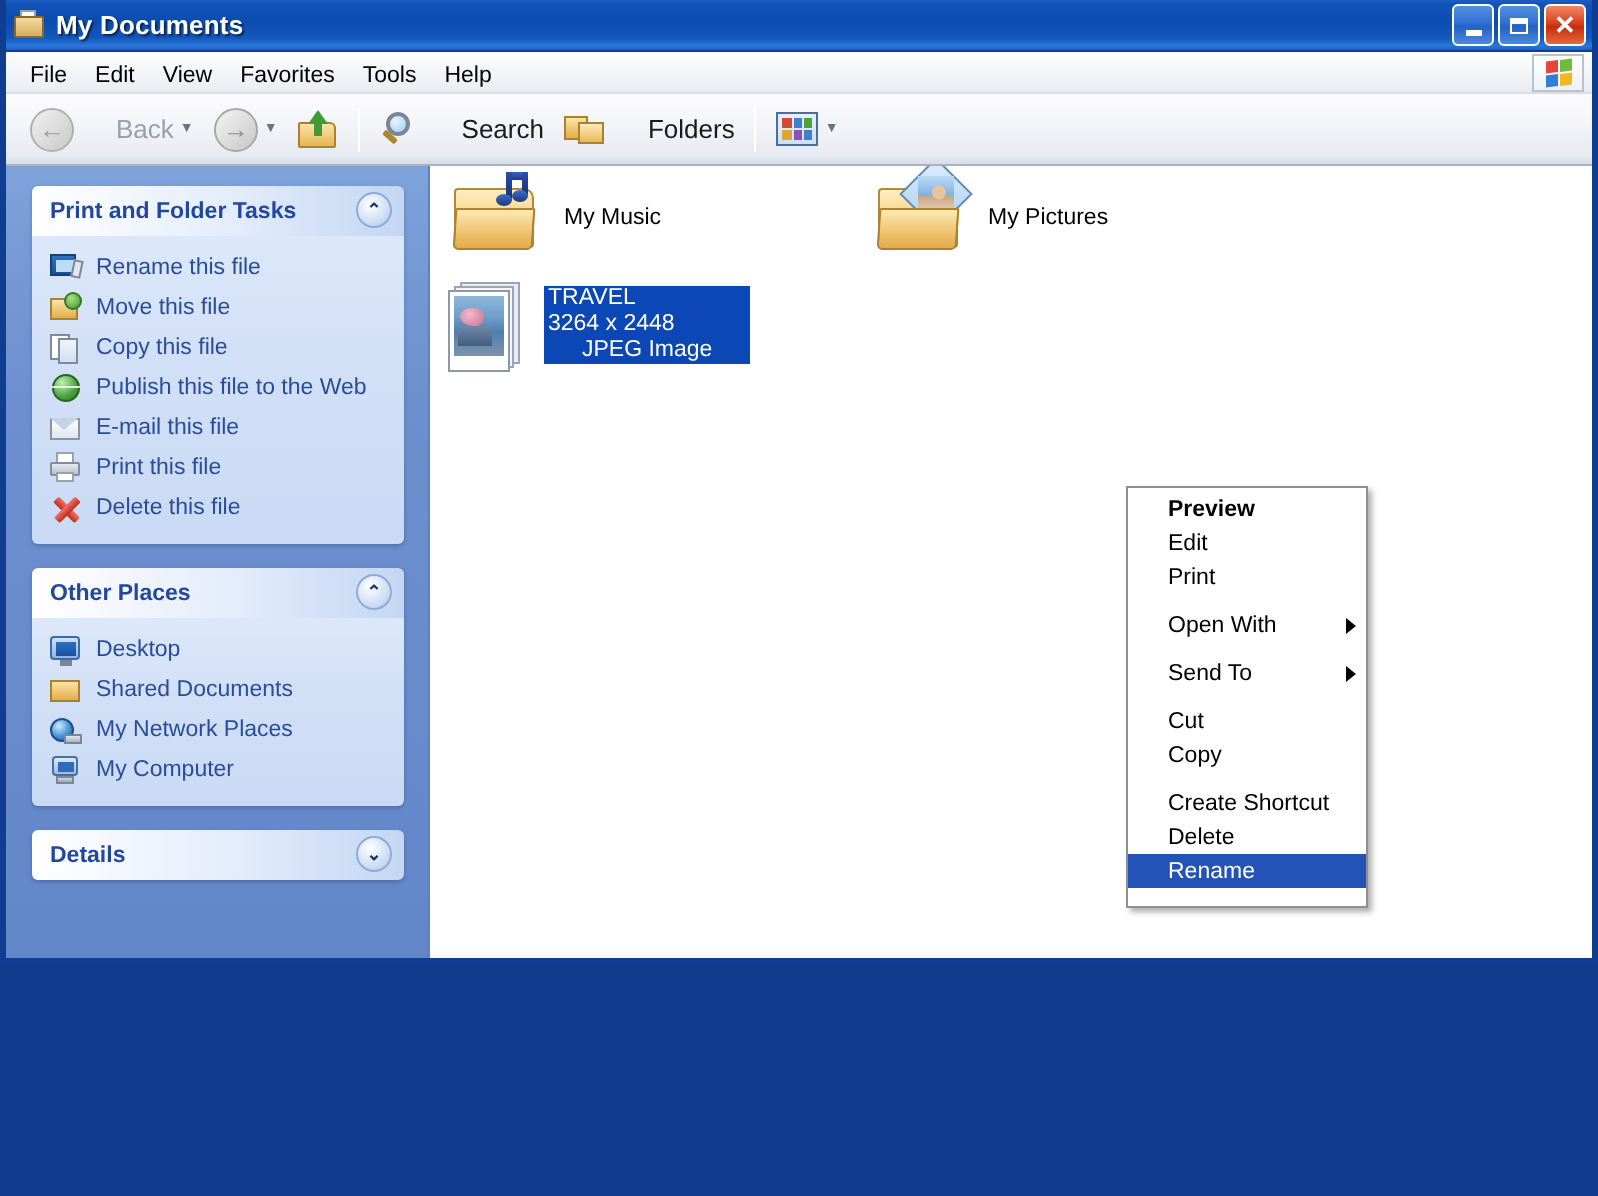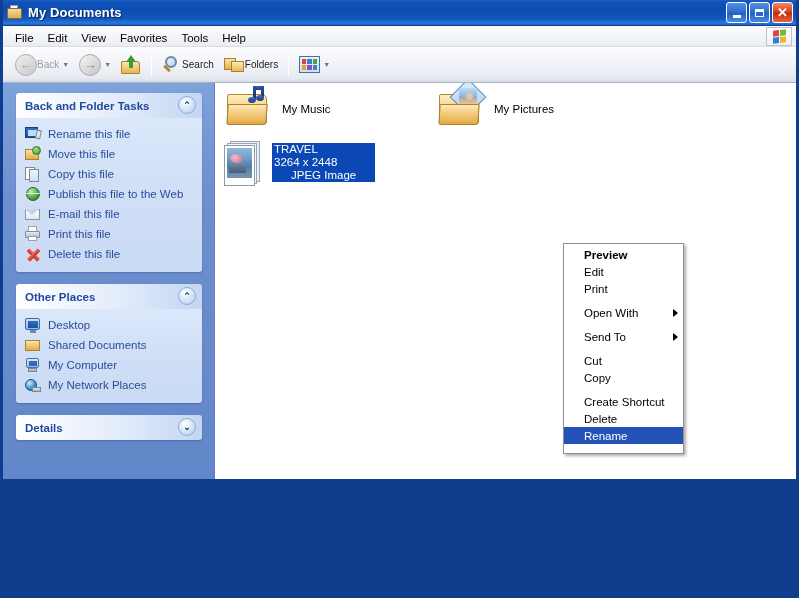--- a/index.html
+++ b/index.html
@@ -99,21 +99,21 @@
   #toolbar {
     height: 36px; flex: 0 0 36px;
     background: linear-gradient(to bottom, #fcfcfd 0%, #f2f3f7 50%, #e6eaf1 88%, #d7dce6 100%);
     display: flex; align-items: center;
     border-bottom: 1px solid #a8b2c2;
     padding-left: 7px;
     position: relative;
   }
   .tbtn { display: flex; align-items: center; height: 28px; padding: 0 5px; cursor: default; }
   .tbtn.disabled { opacity: 1; }
-  .tlabel { font-size: 10px; color: #1a1a1a; margin-left: 0; }
+  .tlabel { font-size: 13px; color: #1a1a1a; margin-left: 21px; }
   .tlabel.gray { color: #9aa0aa; }
   .circ {
     width: 22px; height: 22px; border-radius: 50%;
     display: flex; align-items: center; justify-content: center;
     font-size: 13px; font-weight: bold;
   }
   .circ-gray {
     background: linear-gradient(135deg, #f0f0f0, #c9c9c9);
     border: 1px solid #b0b0b0; color: #9c9c9c;
   }
@@ -456,21 +456,21 @@
       <span class="mini-arrow">▼</span>
     </div>
   </div>
 
   <div id="client">
 
     <div id="sidebar">
 
       <div class="panel">
         <div class="panel-head">
-          <span class="panel-title">Back and Folder Tasks</span>
+          <span class="panel-title">Print and Folder Tasks</span>
           <div class="chev">⌃</div>
         </div>
         <div class="panel-body">
           <div class="prow">
             <div class="pico ic-rename">
                 <div class="scr"></div>
                 <div class="pen"></div>
               </div>
             <span class="plabel">Rename this file</span>
           </div>
@@ -533,32 +533,32 @@
               </div>
             <span class="plabel">Desktop</span>
           </div>
           <div class="prow">
             <div class="pico ic-sfolder">
                 <div class="fld"></div>
               </div>
             <span class="plabel">Shared Documents</span>
           </div>
           <div class="prow">
+            <div class="pico ic-net">
+                <div class="globe"></div>
+                <div class="cab"></div>
+              </div>
+            <span class="plabel">My Network Places</span>
+          </div>
+          <div class="prow">
             <div class="pico ic-mycomp">
                 <div class="mon"></div>
                 <div class="base"></div>
               </div>
             <span class="plabel">My Computer</span>
-          </div>
-          <div class="prow">
-            <div class="pico ic-net">
-                <div class="globe"></div>
-                <div class="cab"></div>
-              </div>
-            <span class="plabel">My Network Places</span>
           </div>
         </div>
       </div>
 
       <div class="panel">
         <div class="panel-head">
           <span class="panel-title">Details</span>
           <div class="chev">⌄</div>
         </div>
       </div>

